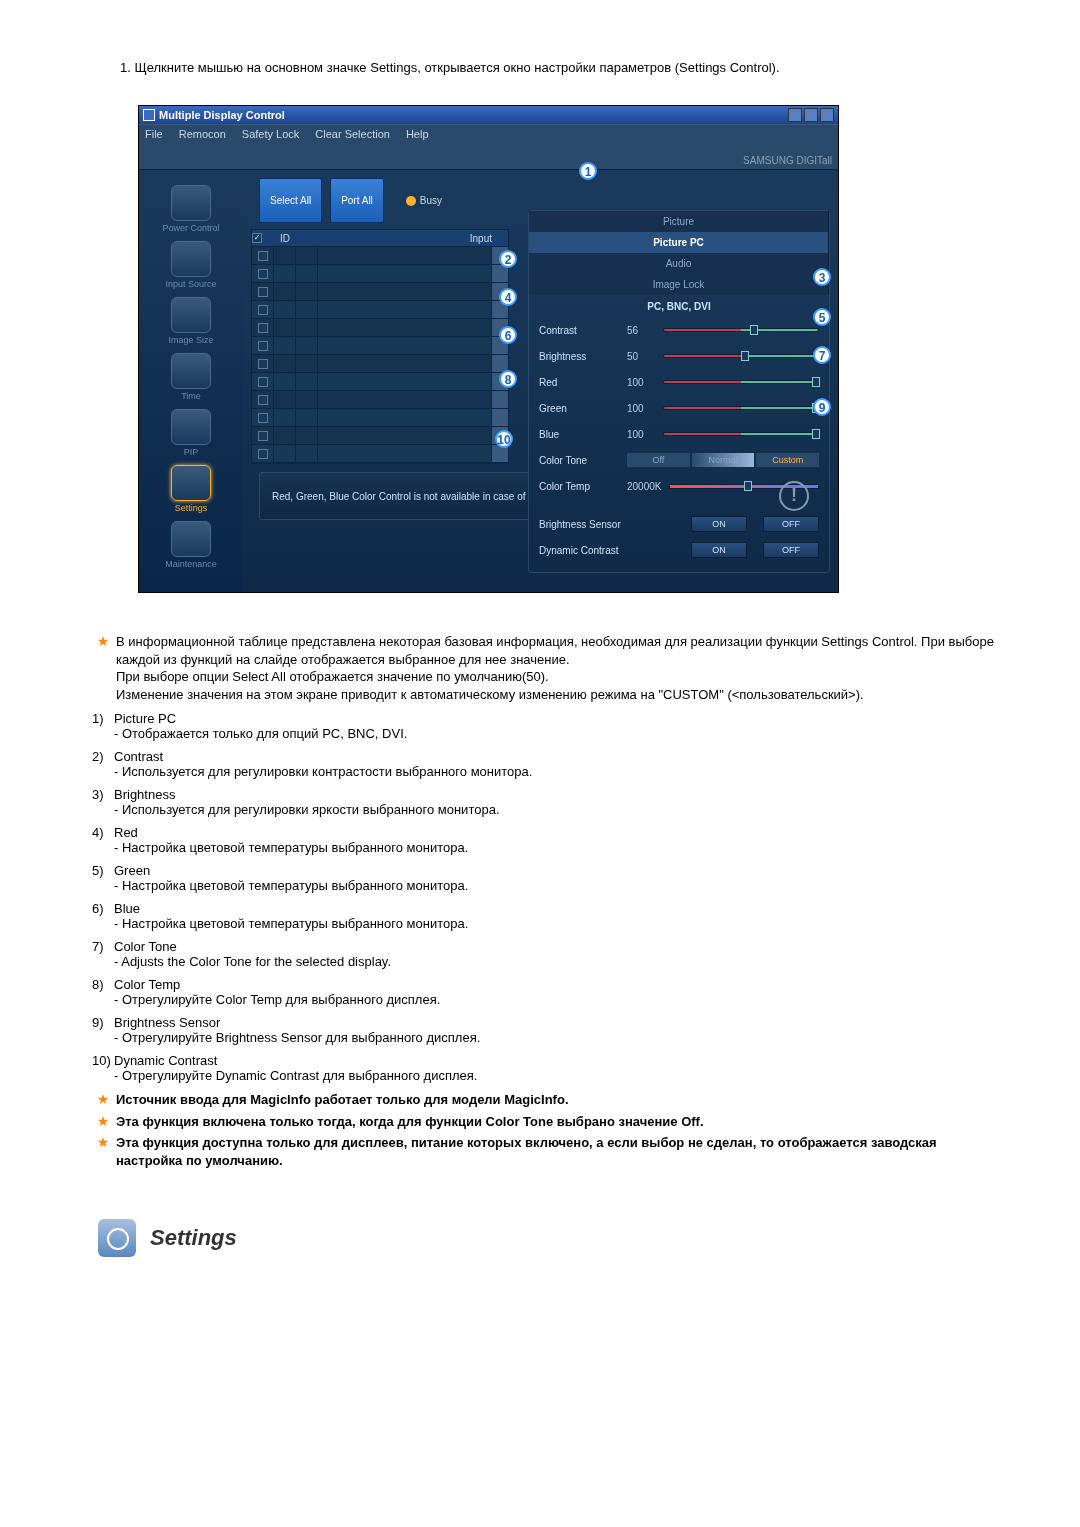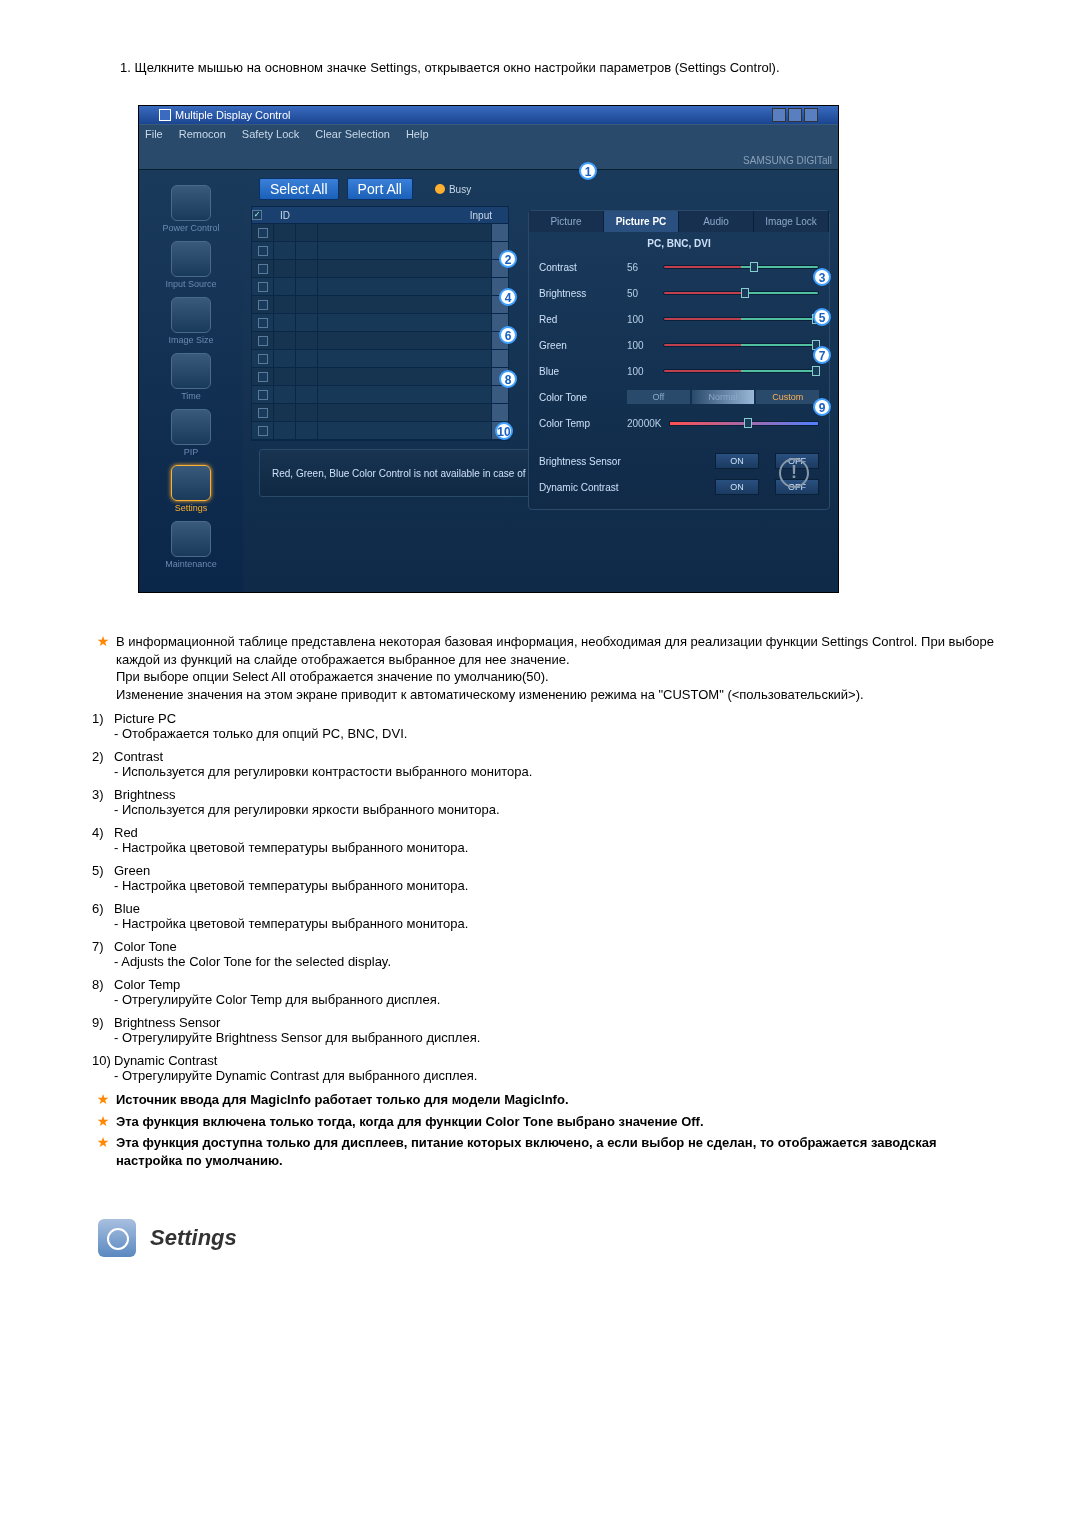--- a/index.html
+++ b/index.html
@@ -1,69 +1,69 @@
 <!DOCTYPE html>
 <html><head>
 <meta charset="utf-8">
 <style>
   * { margin: 0; padding: 0; box-sizing: border-box; }
   body { background: #fff; font-family: Arial, sans-serif; font-size: 13px; color: #000; width: 1080px; padding: 60px 80px; }
   .instr { margin: 0 0 30px 40px; }
   .sshot { width: 701px; margin: 0 0 40px 58px; background: #1a3a5c; border: 1px solid #000; }
-  .titlebar { background: linear-gradient(#3a6bc0,#1a4590); color: #fff; font-size: 11px; padding: 2px 20px; display: flex; align-items: center; }
+  .titlebar { background: linear-gradient(#3a6bc0,#1a4590); color: #fff; font-size: 11px; padding: 2px 4px; display: flex; align-items: center; font-weight: bold; }
   .titlebar .ticon { width: 12px; height: 12px; background: #3a6bc0; border: 1px solid #fff; margin-right: 4px; }
   .titlebar .ttxt { flex: 1; }
   .winbtns { display: flex; gap: 2px; }
   .winbtns div { width: 14px; height: 14px; background: #5a7fc0; border: 1px solid #333; }
   .menubar { background: #2a4a6c; color: #c8d8e8; font-size: 11px; padding: 3px 6px; display: flex; border-top: 1px solid #3a5a7c; border-bottom: 1px solid #0a2030; }
   .menubar span { margin-right: 16px; }
   .menubar .brand { margin-left: auto; margin-right: 0; font-size: 10px; color: #8aa0b8; margin-top: 27px; }
   .mainarea { display: flex; }
   .sidebar { width: 104px; background: linear-gradient(#1a3a5c,#0a2648); padding: 15px 0; }
   .side-item { text-align: center; margin-bottom: 8px; }
   .side-ico { width: 40px; height: 36px; margin: 0 auto 2px; background: linear-gradient(#3a5a7c,#1a3a5c); border-radius: 6px; border: 1px solid #4a6a8c; position: relative; }
   .side-ico.sett { border-color: #ffb030; box-shadow: 0 0 4px #ffb030; }
   .side-lbl { font-size: 9px; color: #6a8ab0; }
   .side-lbl.sel { color: #ffb030; }
   .content { flex: 1; background: linear-gradient(#1a3a5c,#0f2a48); padding: 8px; position: relative; }
   .toprow { display: flex; align-items: center; gap: 8px; margin-bottom: 6px; padding-left: 8px; }
-  .btn-s { font-size: 14px; color: #fff; background: linear-gradient(#3a7fd8,#1a5fb8); padding: 2px 10px; border: 1px solid #0a3068; border-radius: 2px; }
+  .btn-s { font-size: 10px; color: #fff; background: linear-gradient(#3a7fd8,#1a5fb8); padding: 16px 10px; border: 1px solid #0a3068; border-radius: 2px; }
   .busy { font-size: 10px; color: #c8d8e8; margin-left: 14px; display: flex; align-items: center; }
   .busy::before { content:''; width:10px; height:10px; background:#ffb030; border-radius:50%; margin-right:4px; }
   .colbar { display: flex; background: #1a4070; border: 1px solid #0a2648; font-size: 10px; color: #c8d8e8; height: 18px; align-items: center; }
   .colbar .c1 { width: 22px; text-align: center; }
   .colbar .c2 { width: 22px; text-align: center; }
   .colbar .c3 { width: 22px; text-align: center; }
   .colbar .c4 { flex: 1; text-align: right; }
   .colbar .csb { width: 16px; }
   .gridrows { border: 1px solid #0a2648; border-top: none; }
   .gridrow { display: flex; height: 18px; background: #183858; border-bottom: 1px solid #0a2648; }
   .gridrow:nth-child(odd) { background: #163350; }
   .gridrow .g1 { width: 22px; border-right: 1px solid #0a2648; display:flex; align-items:center; justify-content:center; }
   .gridrow .g2 { width: 22px; border-right: 1px solid #0a2648; }
   .gridrow .g3 { width: 22px; border-right: 1px solid #0a2648; }
   .gridrow .g4 { flex: 1; border-right: 1px solid #0a2648; }
   .gridrow .gsb { width: 16px; background:#3a5a80; }
   .cb { width:10px; height:10px; background:#1a3a5c; border:1px solid #5a7a9c; }
   .cb.chk::after { content:'✓'; font-size:8px; color:#9ff; display:block; line-height:8px; }
   .rightpanel { position: absolute; right: 8px; top: 40px; width: 302px; background: linear-gradient(#1a3a5c,#102a48); border: 1px solid #2a4a6c; border-radius: 4px; padding-bottom: 8px; }
-  .tabs { display: flex; font-size: 10px; color: #8aa8c8; }
+  .tabs { display: flex; font-size: 10px; color: #8aa8c8; flex-direction: column; }
   .tabs div { flex: 1; text-align: center; padding: 5px 0; background: #183050; border-right: 1px solid #0a2038; }
   .tabs div.act { background: #2a5080; color: #fff; font-weight: bold; }
   .panelhead { font-size: 10px; color: #cde0f8; text-align: center; padding: 6px 0; font-weight: bold; }
   .setting { display: flex; align-items: center; font-size: 10px; color: #cde0f8; padding: 2px 10px 4px 10px; height: 26px; }
   .setting .slbl { width: 88px; }
   .setting .sval { width: 36px; color:#b8d0e8; }
   .slider { flex:1; height:4px; background: linear-gradient(90deg, #c04050 0%, #c04050 50%, #50c0a0 50%, #50c0a0 100%); border:1px solid #0a2038; border-radius:2px; position:relative; }
   .slider .thumb { position:absolute; top:-4px; width:8px; height:10px; background:#1a3a5c; border:1px solid #8cc; }
   .coltone { flex:1; display:flex; gap:2px; font-size:9px; }
   .coltone div { flex:1; text-align:center; padding:2px 0; background:#2a4a6c; color:#8aa8c8; position:relative; }
   .coltone div.scale { background:linear-gradient(90deg,#2a4a6c,#9ab8d8); }
   .onoff { display:flex; gap:16px; margin-left:auto; }
-  .onoff div { width:44px; text-align:center; padding:2px 0; background:linear-gradient(#2a5080,#1a3a60); border:1px solid #0a2038; color:#cde0f8; font-size:9px; }
+  .onoff div { width:56px; text-align:center; padding:2px 0; background:linear-gradient(#2a5080,#1a3a60); border:1px solid #0a2038; color:#cde0f8; font-size:9px; }
   .temp-bar { flex:1; height:5px; background:linear-gradient(90deg,#ff5050,#5080ff); border:1px solid #0a2038; position:relative; }
   .temp-bar .thumb { position:absolute; top:-4px; width:8px; height:10px; background:#1a3a5c; border:1px solid #8cc; }
   .note-area { margin:8px 8px 0 8px; padding:8px 12px; display:flex; align-items:center; background:linear-gradient(#183450,#0f2844); border:1px solid #2a4a6c; border-radius:3px; font-size:10px; color:#cde0f8; }
   .note-area .warn-ico { width:30px; height:30px; border:2px solid #89a; border-radius:50%; margin-left:auto; position:relative; }
   .note-area .warn-ico::after { content:'!'; position:absolute; left:50%; top:50%; transform:translate(-50%,-52%); color:#89a; font-size:18px; font-weight:bold; }
   .callout { position:absolute; width:18px; height:18px; border:2px solid #40a0ff; border-radius:50%; background:#fff; color:#1a60c0; font-size:12px; font-weight:bold; text-align:center; line-height:16px; }
 
   
   .star-note, .star-note-b { display:flex; margin:0 0 4px 10px; }
   .star-note .star, .star-note-b .star { width:26px; color:#ff8800; font-size:14px; line-height:16px; text-align:center; flex-shrink:0; }
@@ -345,21 +345,21 @@
 
       <div class="callout" style="left:336px; top:-8px">1</div>
       <div class="callout" style="left:256px; top:80px">2</div>
       <div class="callout" style="left:570px; top:98px">3</div>
       <div class="callout" style="left:256px; top:118px">4</div>
       <div class="callout" style="left:570px; top:138px">5</div>
       <div class="callout" style="left:256px; top:156px">6</div>
       <div class="callout" style="left:570px; top:176px">7</div>
       <div class="callout" style="left:256px; top:200px">8</div>
       <div class="callout" style="left:570px; top:228px">9</div>
-      <div class="callout" style="left:252px; top:252px">10</div>
+      <div class="callout" style="left:252px; top:260px">10</div>
     </div>
   </div>
 </div>
 
 <div class="star-note">
   <div class="star">★</div>
   <div class="txt">
     <span>В информационной таблице представлена некоторая базовая информация, необходимая для реализации функции Settings Control. При выборе каждой из функций на слайде отображается выбранное для нее значение.</span><br>
     <span>При выборе опции Select All отображается значение по умолчанию(50).</span><br>
     <span>Изменение значения на этом экране приводит к автоматическому изменению режима на "CUSTOM" (&lt;пользовательский&gt;).</span>

